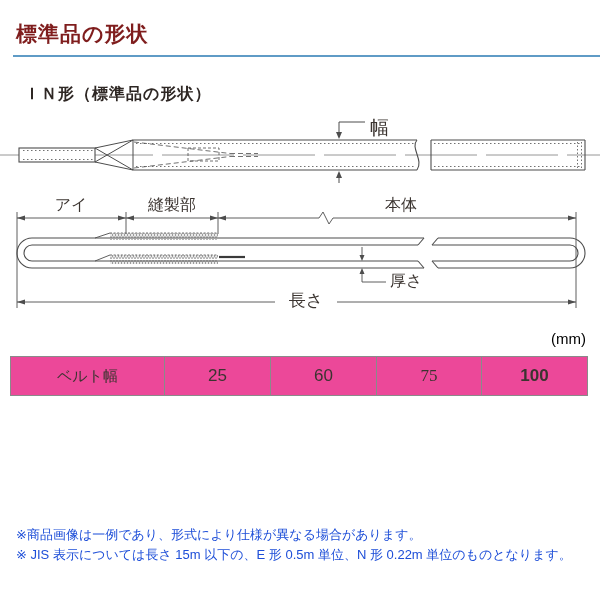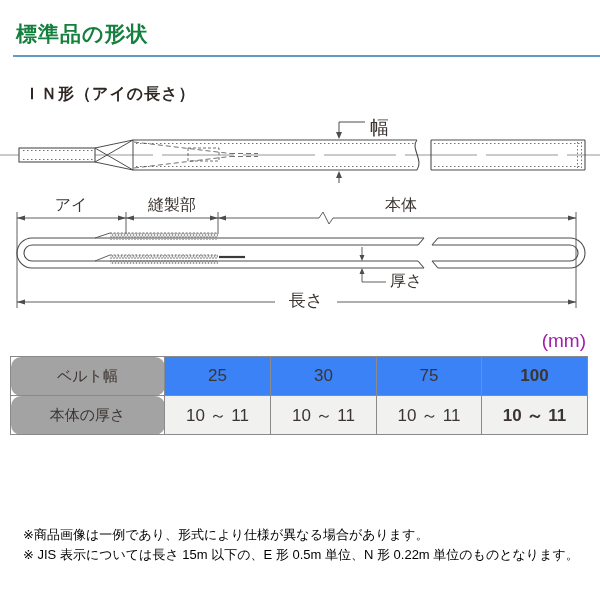--- a/index.html
+++ b/index.html
@@ -3,60 +3,60 @@
 <meta charset="utf-8">
 <style>
   html,body{margin:0;padding:0;}
   body{
     width:600px;height:600px;background:#ffffff;
     font-family:"Liberation Sans","DejaVu Sans",sans-serif;
     color:#3b3430;position:relative;overflow:hidden;
   }
   .abs{position:absolute;}
   .page-title{
-    left:16px;top:20px;font-size:21px;font-weight:700;letter-spacing:1px;color:#15803d;
+    left:16px;top:20px;font-size:21px;font-weight:700;letter-spacing:1px;color:#7f1d1d;
   }
   .title-rule{
     left:13px;top:55px;width:587px;height:2px;background:#5f9bc6;
   }
   .subtitle{
     left:24px;top:84px;font-size:16px;font-weight:700;color:#2e2724;letter-spacing:1px;
   }
   .unit-label{
-    top:330px;right:14px;font-size:19px;color:#a21caf;
+    top:330px;right:14px;font-size:15px;color:#000000;
   }
   .spec-table{
     left:10px;top:356px;border-collapse:collapse;table-layout:fixed;
   }
   .spec-table td{
     border:1px solid #8a8a8a;text-align:center;vertical-align:middle;
     height:38px;padding:0;color:#3b3430;
   }
-  .spec-table td.rowhead{background:#a3a3a3;font-size:15px;width:153px;border-radius:10px;}
+  .spec-table td.rowhead{background:#ec4899;font-size:15px;width:153px;}
   .spec-table td.val{font-size:17px;}
   .spec-table td.c1{width:105px;}
   .spec-table td.c2{width:105px;}
-  .spec-table td.c3{width:104px;}
+  .spec-table td.c3{width:104px;font-family:Liberation Serif, serif;}
   .spec-table td.c4{width:105px;font-weight:bold;}
   .spec-table tr.alt td.val{background:#f1f1ef;}
-  .spec-table tr.plain td.val{background:#3b82f6;}
-  .note{left:16px;font-size:13px;color:#000000;white-space:nowrap;margin-left:7px;}
+  .spec-table tr.plain td.val{background:#ec4899;}
+  .note{left:16px;font-size:13px;color:#1d4ed8;white-space:nowrap;}
   .note1{top:526px;}
   .note2{top:546px;}
   svg text{
     font-family:"Liberation Sans","DejaVu Sans",sans-serif;
     fill:#3b3430;
   }
 </style>
 </head>
 <body>
 
 <div class="abs page-title">標準品の形状</div>
 <div class="abs title-rule"></div>
-<div class="abs subtitle">ＩＮ形（アイの長さ）</div>
+<div class="abs subtitle">ＩＮ形（標準品の形状）</div>
 
 <svg class="abs" style="left:0;top:108px;" width="600" height="90" viewBox="0 0 600 90">
 
   <line x1="0" y1="47" x2="600" y2="47" stroke="#8a8a8a" stroke-width="0.9" stroke-dasharray="72 9"></line>
 
   <g stroke="#4d4d4d" fill="none">
     <rect x="19" y="40" width="76" height="14" fill="#ffffff" stroke-width="1.1"></rect>
     <line x1="23" y1="42.5" x2="93" y2="42.5" stroke-width="0.8" stroke-dasharray="1.5 2.5"></line>
     <line x1="23" y1="51.5" x2="93" y2="51.5" stroke-width="0.8" stroke-dasharray="1.5 2.5"></line>
   </g>
@@ -172,28 +172,21 @@
   <text x="306" y="112" font-size="17" text-anchor="middle" dominant-baseline="middle">長さ</text>
 </svg>
 
 <div class="abs unit-label">(mm)</div>
 
 <table class="abs spec-table">
   <tbody>
     <tr class="plain">
       <td class="rowhead">ベルト幅</td>
       <td class="val c1">25</td>
-      <td class="val c2">30</td>
+      <td class="val c2">60</td>
       <td class="val c3">75</td>
       <td class="val c4">100</td>
-    </tr>
-    <tr class="alt">
-      <td class="rowhead">本体の厚さ</td>
-      <td class="val c1">10 ～ 11</td>
-      <td class="val c2">10 ～ 11</td>
-      <td class="val c3">10 ～ 11</td>
-      <td class="val c4">10 ～ 11</td>
     </tr>
   </tbody>
 </table>
 
 <div class="abs note note1">※商品画像は一例であり、形式により仕様が異なる場合があります。</div>
 <div class="abs note note2">※ JIS 表示については長さ 15m 以下の、E 形 0.5m 単位、N 形 0.22m 単位のものとなります。</div>
 
 </body></html>

